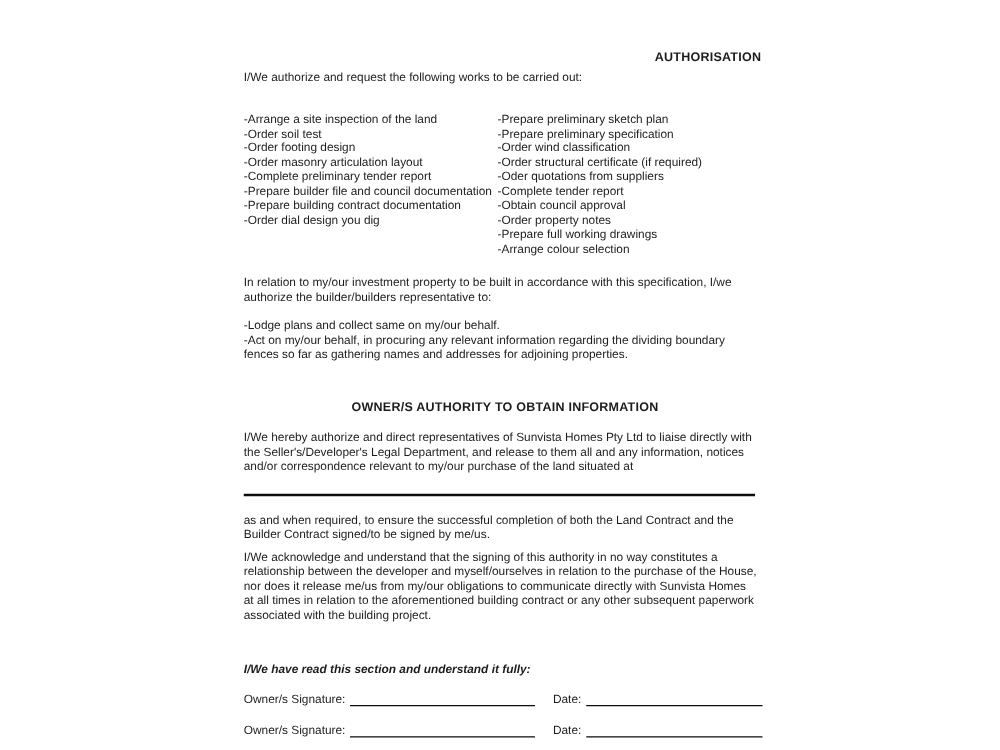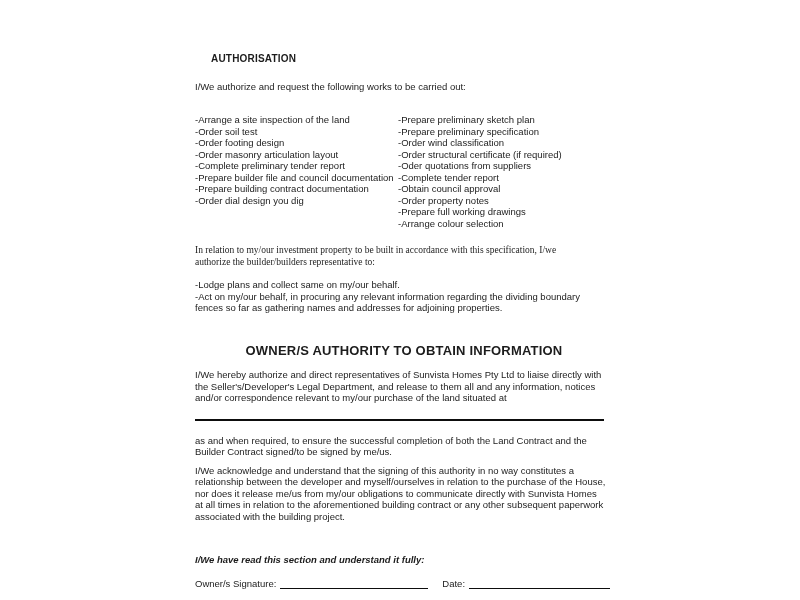--- a/index.html
+++ b/index.html
@@ -15,24 +15,24 @@
     width: 418px;
     margin-left: 195px;
     padding-top: 37px;
     font-family: "Liberation Sans", "DejaVu Sans", sans-serif;
     font-size: 9.5px;
     line-height: 11.5px;
     color: #1c1c1c;
     -webkit-font-smoothing: antialiased;
   }
   .doc-title {
-    margin: 16px;
+    margin: 4px;
     font-size: 10px;
     font-weight: bold;
-    text-align: left;
+    text-align: right;
     letter-spacing: 0.2px;
   }
   .intro {
     margin: 9px 0 0 0;
   }
   .works {
     display: flex;
     margin-top: 22px;
   }
   .works .col-left {
@@ -42,25 +42,25 @@
   .works .col-right {
     flex: 1;
   }
   .work-item {
     white-space: nowrap;
   }
   .para {
     margin: 0;
     white-space: pre-line;
   }
-  .relation-para { margin-top: 16px; font-family: Liberation Serif, serif; }
+  .relation-para { margin-top: 16px; }
   .rep-items { margin-top: 11px; }
   .section-heading {
     margin: 31px 0 0 0;
-    font-size: 13px;
+    font-size: 10px;
     font-weight: bold;
     text-align: center;
     letter-spacing: 0.2px;
   }
   .authority-para { margin-top: 13px; }
   .fill-line {
     margin-top: 15px;
     width: 409px;
     height: 0;
     border-bottom: 2px solid #0d0d0d;

